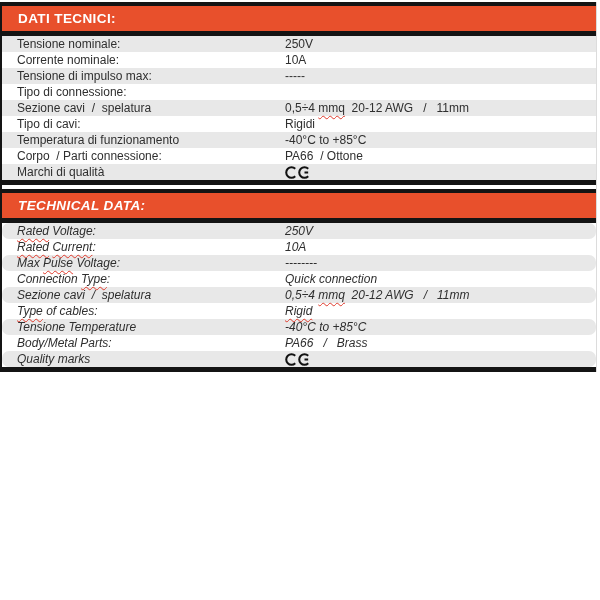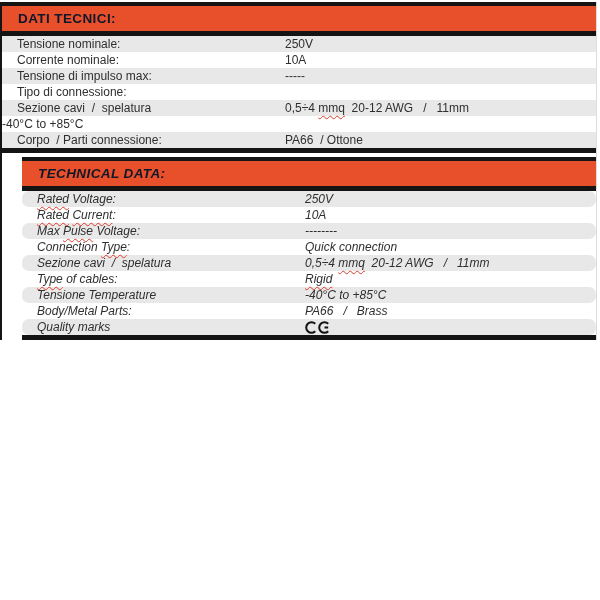--- a/index.html
+++ b/index.html
@@ -8,30 +8,30 @@
     font-family: "Liberation Sans", sans-serif;
     padding: 2px 3px 0 0;
     color: var(--text, #2f2f2f);
   }
   .sheet {
     width: 597px;
     border-left: 2px solid var(--bar-black, #1a1a1a);
     border-right: 1px solid #dcdcdc;
   }
   .tbl { width: 100%; }
-  .tbl + .tbl { margin-top: 4px; padding-left: 20px; }
+  .tbl + .tbl { margin-top: 4px; }
   .bar {
     height: 4px;
     background: var(--bar-black, #111);
   }
   .bar.thick { height: 5px; }
   .hdr {
     height: 25px;
     background: var(--accent-orange, #E8502C);
-    color: #0f172a;
+    color: #ffffff;
     display: flex;
     align-items: center;
     padding-left: 16px;
     font-weight: bold;
     font-size: 13.5px;
     letter-spacing: 0.4px;
   }
   .tbl.italic .hdr { font-style: italic; }
   .tbl.italic .row { font-style: italic; border-radius: 7px; }
   .row {
@@ -87,25 +87,40 @@
         <span class="value">-----</span>
       </div>
       <div class="row">
         <span class="label">Tipo di connessione:</span>
       </div>
       <div class="row">
         <span class="label">Sezione cavi  /  spelatura</span>
         <span class="value">0,5÷4 <span class="misspell">mmq</span>  20-12 AWG   /   11mm</span>
       </div>
       <div class="row">
+        <span class="label">Tipo di cavi:</span>
+        <span class="value">Rigidi</span>
+      </div>
+      <div class="row">
+        <span class="label">Temperatura di funzionamento</span>
         <span class="value">-40°C to +85°C</span>
       </div>
       <div class="row">
         <span class="label">Corpo  / Parti connessione:</span>
         <span class="value">PA66  / Ottone</span>
+      </div>
+      <div class="row">
+        <span class="label">Marchi di qualità</span>
+        <span class="value">
+          <svg class="ce-mark" width="26" height="13" viewBox="0 0 64 32" aria-hidden="true">
+            <path d="M25.2 6.8 A13 13 0 1 0 25.2 25.2" fill="none" stroke="#111" stroke-width="5"></path>
+            <path d="M57.2 6.8 A13 13 0 1 0 57.2 25.2" fill="none" stroke="#111" stroke-width="5"></path>
+            <path d="M48 16 H57" fill="none" stroke="#111" stroke-width="5"></path>
+          </svg>
+        </span>
       </div>
     </div>
     <div class="bar thick"></div>
   </section>
 
   <section class="tbl italic">
     <div class="bar"></div>
     <div class="hdr">
       <span>TECHNICAL DATA:</span>
     </div>

